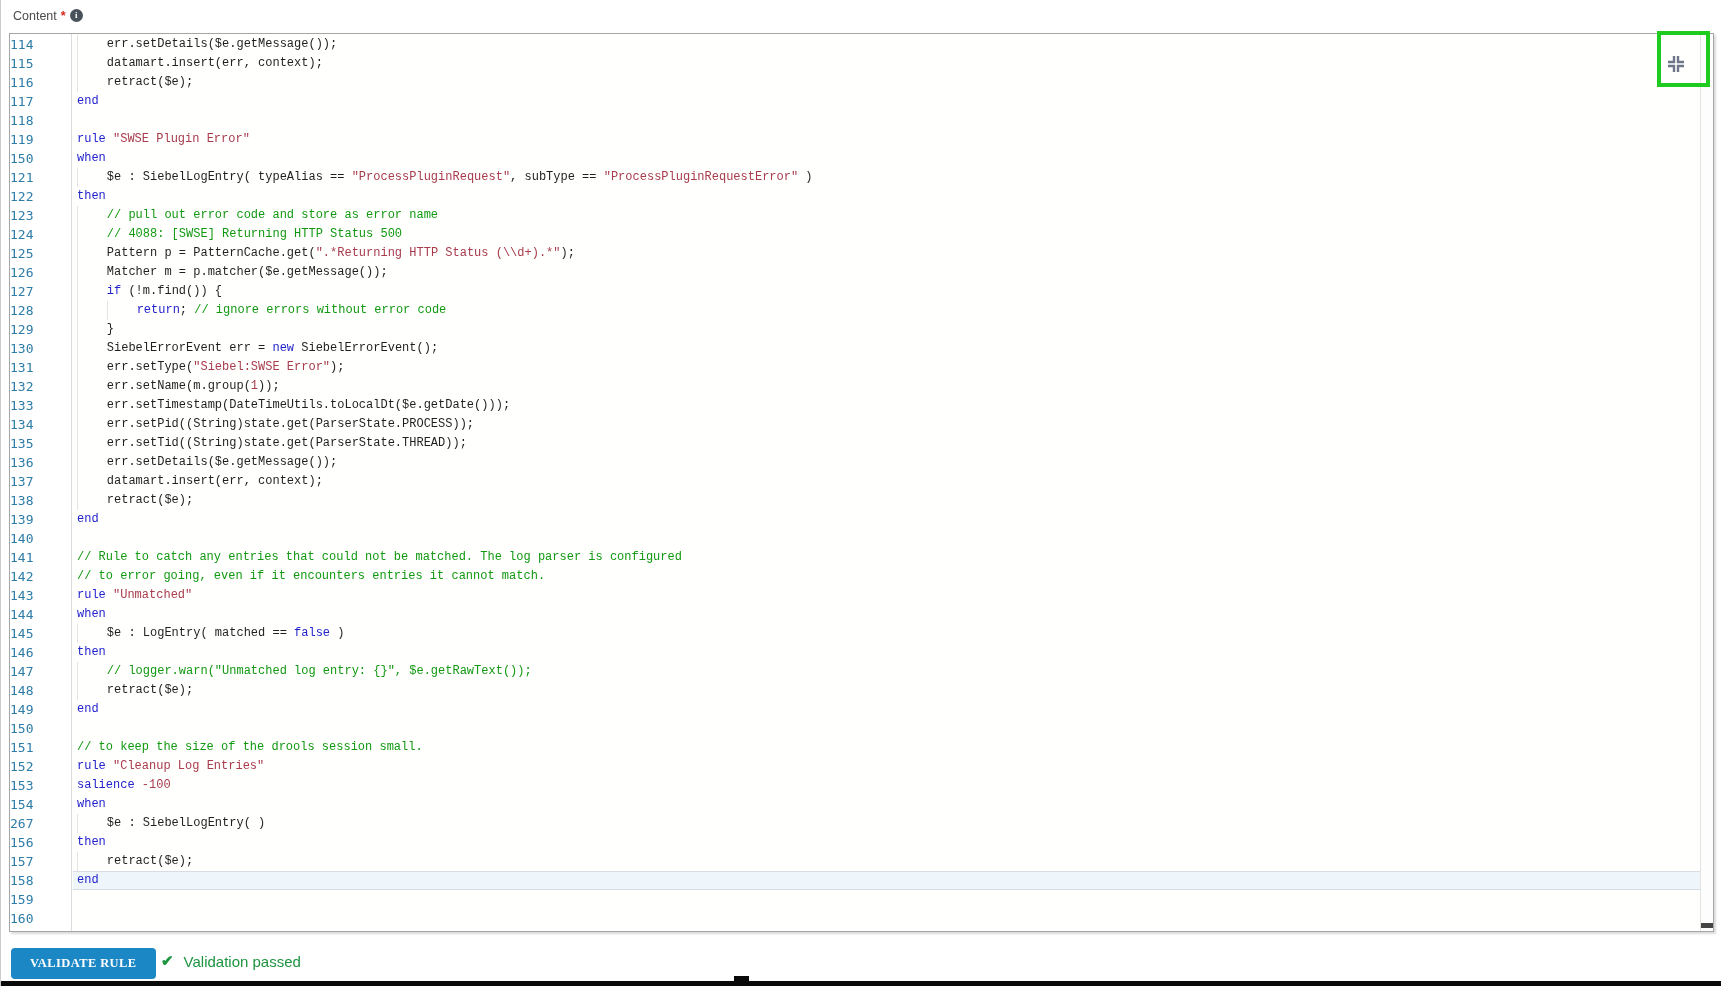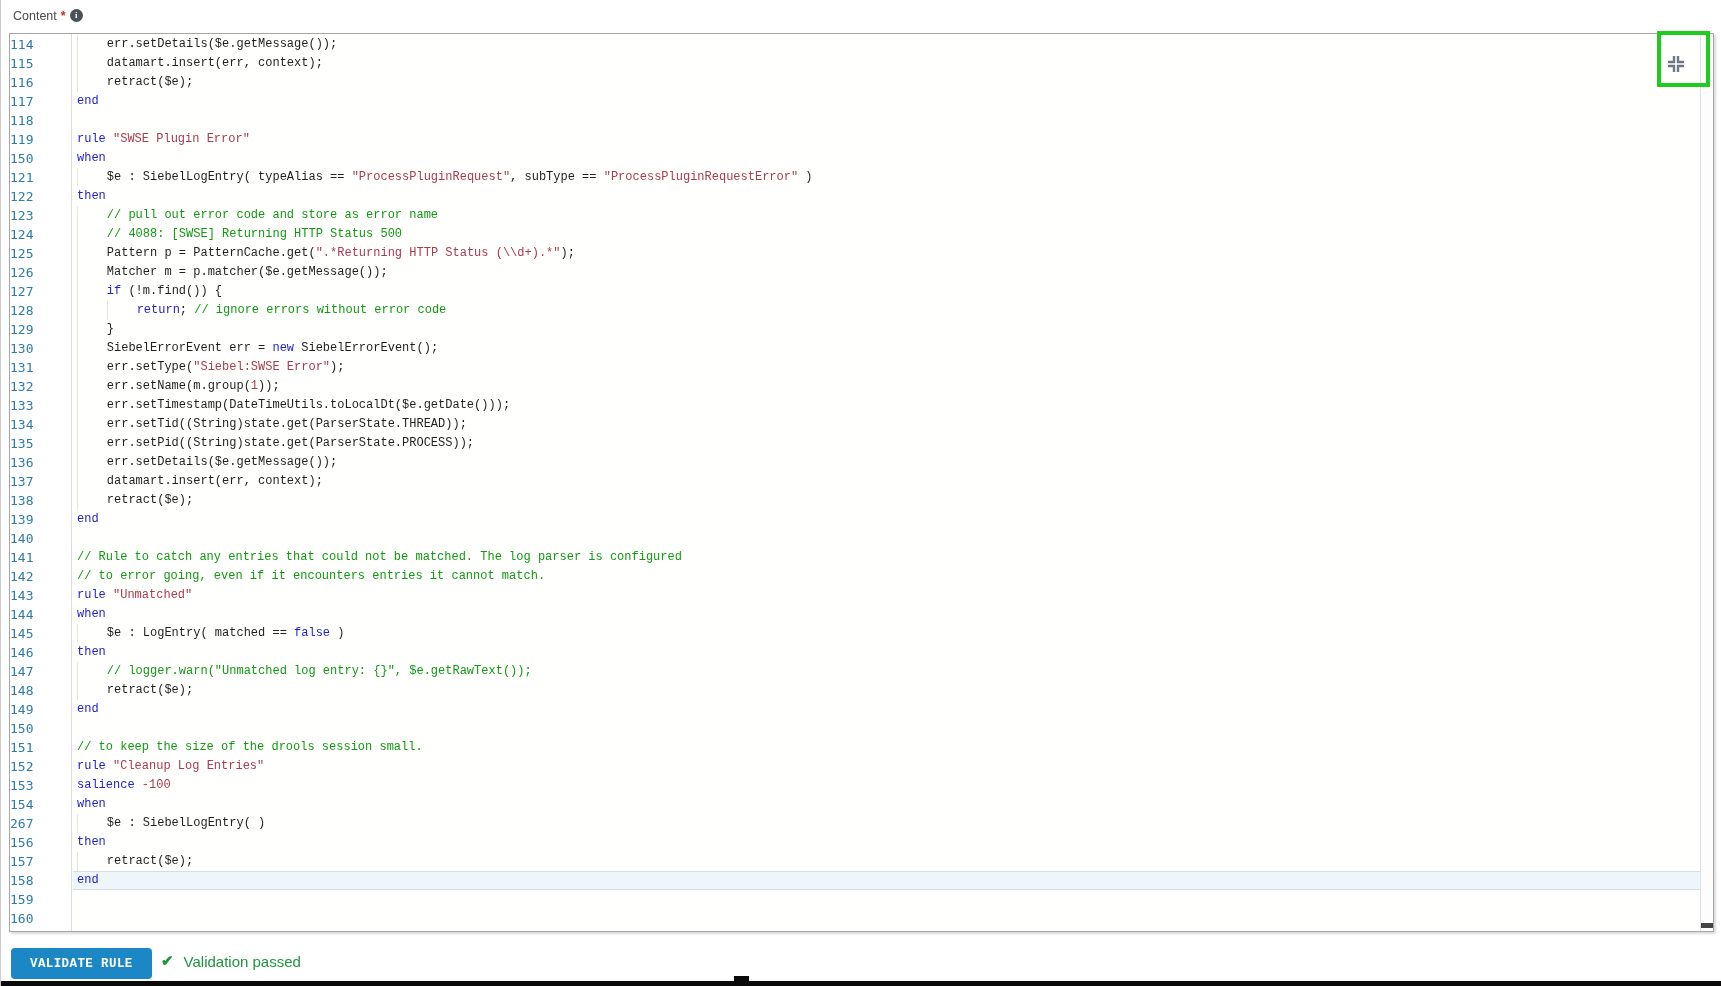--- a/index.html
+++ b/index.html
@@ -92,21 +92,21 @@
     border:4px solid #1fcb1f; background:transparent; z-index:20;
     pointer-events:none;
   }
 
   
   .validate-btn {
     position:absolute; left:10px; top:948px; height:31px;
     padding:0 19px;
     background:var(--btn,#1b87c4); color:#ffffff;
     border:none; border-radius:4px;
-    font-family:Liberation Mono, monospace;
+    font-family:Liberation Serif, serif;
     font-size:12.5px; font-weight:bold; letter-spacing:0.4px;
     cursor:pointer;
   }
   .validation-msg {
     position:absolute; left:160px; top:952px;
     color:var(--ok,#1e9440); font-size:15px;
     display:flex; align-items:center; gap:10px;
   }
   .check-icon { font-size:15px; font-weight:bold; }
 
@@ -191,22 +191,22 @@
         <div class="code-line"><span class="ind">    </span><span class="t-c">// 4088: [SWSE] Returning HTTP Status 500</span></div>
         <div class="code-line"><span class="ind">    </span><span class="t-p">Pattern p = PatternCache.get(</span><span class="t-s">".*Returning HTTP Status (\\d+).*"</span><span class="t-p">);</span></div>
         <div class="code-line"><span class="ind">    </span><span class="t-p">Matcher m = p.matcher($e.getMessage());</span></div>
         <div class="code-line"><span class="ind">    </span><span class="t-k">if</span><span class="t-p"> (!m.find()) {</span></div>
         <div class="code-line"><span class="ind">    </span><span class="ind">    </span><span class="t-k">return</span><span class="t-p">; </span><span class="t-c">// ignore errors without error code</span></div>
         <div class="code-line"><span class="ind">    </span><span class="t-p">}</span></div>
         <div class="code-line"><span class="ind">    </span><span class="t-p">SiebelErrorEvent err = </span><span class="t-k">new</span><span class="t-p"> SiebelErrorEvent();</span></div>
         <div class="code-line"><span class="ind">    </span><span class="t-p">err.setType(</span><span class="t-s">"Siebel:SWSE Error"</span><span class="t-p">);</span></div>
         <div class="code-line"><span class="ind">    </span><span class="t-p">err.setName(m.group(</span><span class="t-n">1</span><span class="t-p">));</span></div>
         <div class="code-line"><span class="ind">    </span><span class="t-p">err.setTimestamp(DateTimeUtils.toLocalDt($e.getDate()));</span></div>
+        <div class="code-line"><span class="ind">    </span><span class="t-p">err.setPid((String)state.get(ParserState.PROCESS));</span></div>
         <div class="code-line"><span class="ind">    </span><span class="t-p">err.setTid((String)state.get(ParserState.THREAD));</span></div>
-        <div class="code-line"><span class="ind">    </span><span class="t-p">err.setPid((String)state.get(ParserState.PROCESS));</span></div>
         <div class="code-line"><span class="ind">    </span><span class="t-p">err.setDetails($e.getMessage());</span></div>
         <div class="code-line"><span class="ind">    </span><span class="t-p">datamart.insert(err, context);</span></div>
         <div class="code-line"><span class="ind">    </span><span class="t-p">retract($e);</span></div>
         <div class="code-line"><span class="t-k">end</span></div>
         <div class="code-line">&nbsp;</div>
         <div class="code-line"><span class="t-c">// Rule to catch any entries that could not be matched. The log parser is configured</span></div>
         <div class="code-line"><span class="t-c">// to error going, even if it encounters entries it cannot match.</span></div>
         <div class="code-line"><span class="t-k">rule</span><span class="t-p"> </span><span class="t-s">"Unmatched"</span></div>
         <div class="code-line"><span class="t-k">when</span></div>
         <div class="code-line"><span class="ind">    </span><span class="t-p">$e : LogEntry( matched == </span><span class="t-k">false</span><span class="t-p"> )</span></div>

